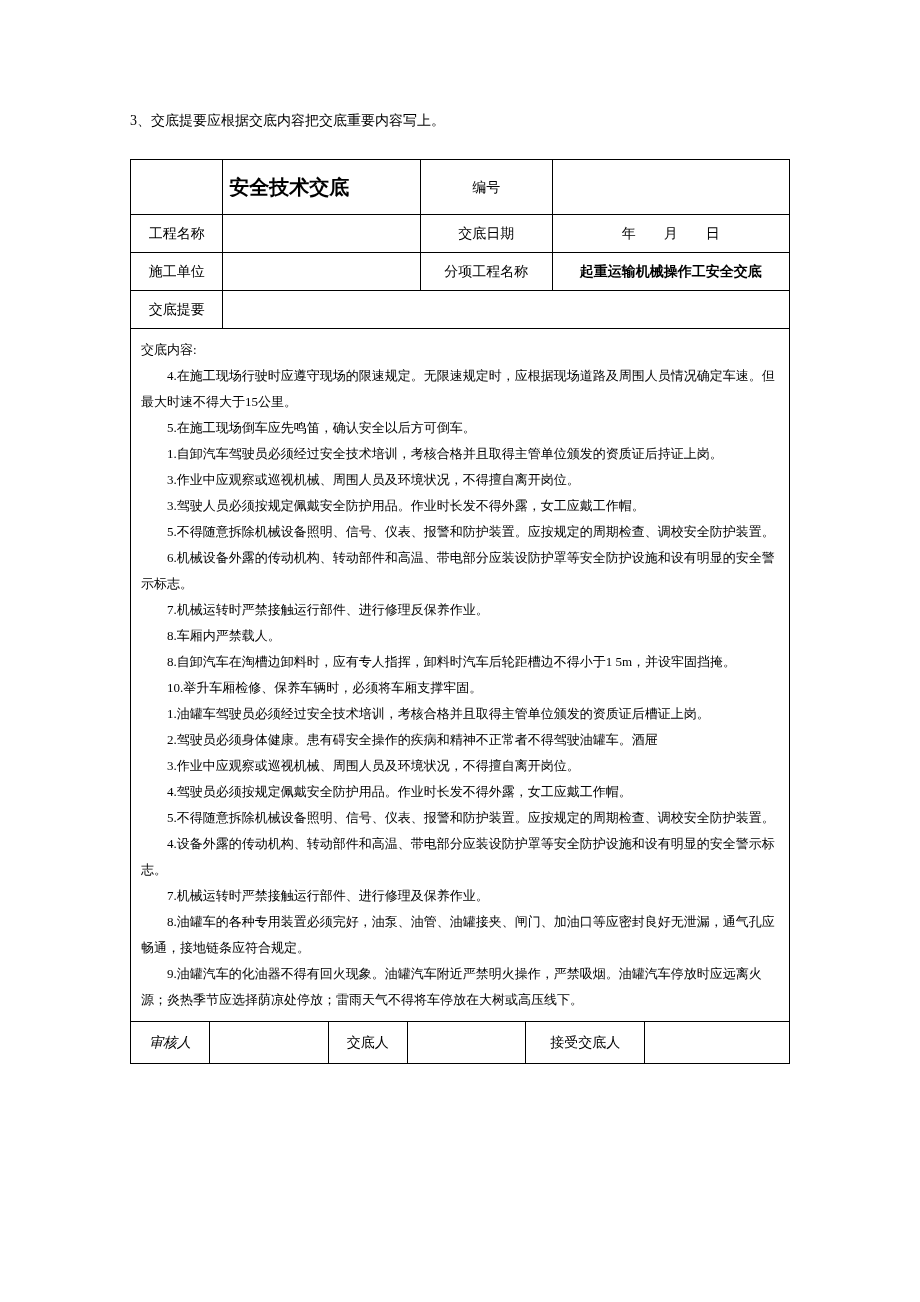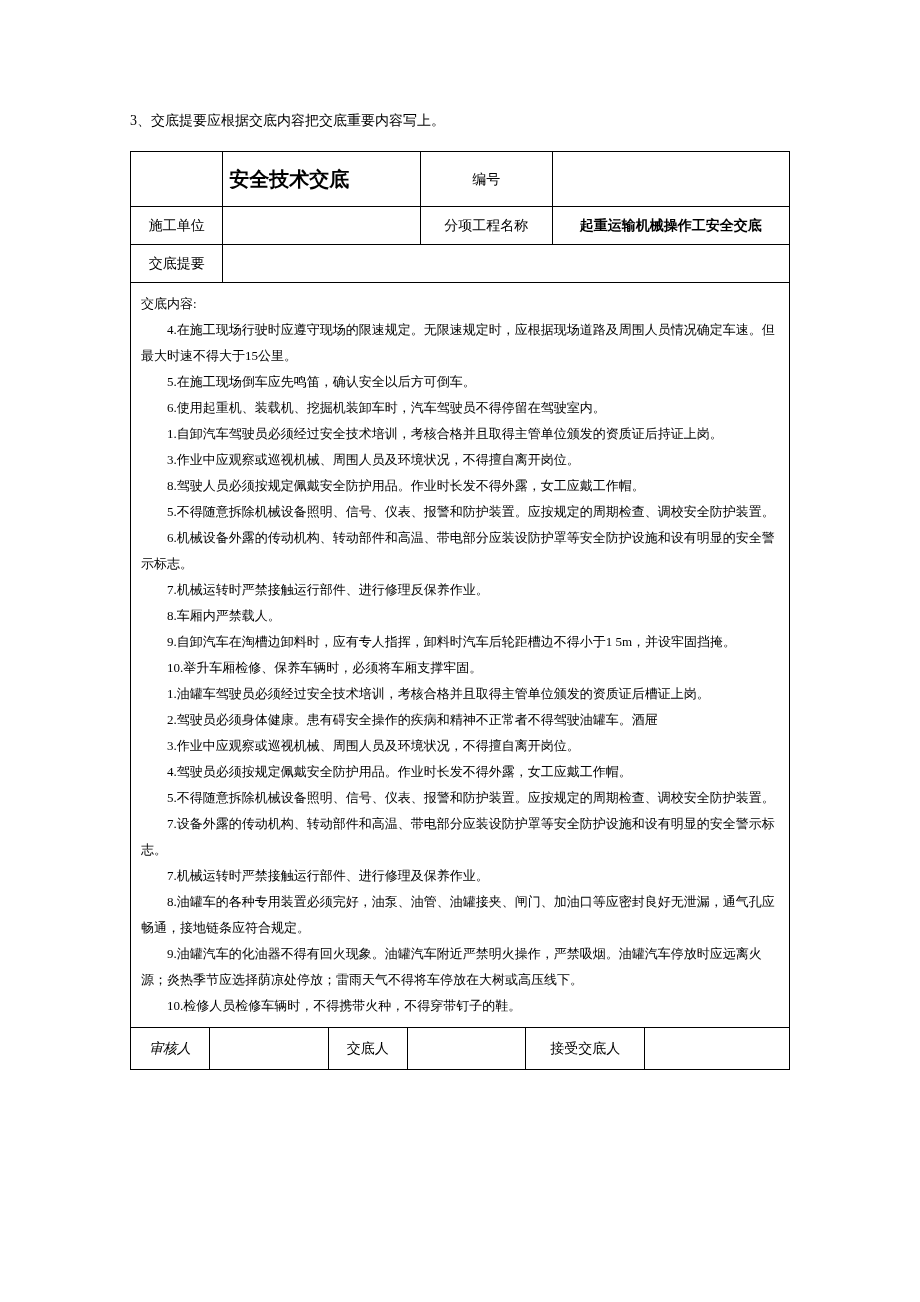--- a/index.html
+++ b/index.html
@@ -10,21 +10,21 @@
     body {
       font-family: "SimSun", "宋体", serif;
       font-size: 14px;
       background: #fff;
       padding: 110px 130px 40px 130px;
       width: 920px;
       color: #000;
       line-height: 1.5;
     }
     .note {
-      margin-bottom: 20px;
+      margin-bottom: 28px;
       font-size: 14px;
     }
     table {
       width: 100%;
       border-collapse: collapse;
       table-layout: fixed;
     }
     td {
       border: 1px solid #000;
       padding: 8px 12px;
@@ -86,57 +86,61 @@
     <col class="col-4">
   </colgroup>
   <tbody>
       <tr>
     <td></td>
     <td class="title-cell">安全技术交底</td>
     <td class="label-cell">编号</td>
     <td></td>
   </tr>
   <tr>
+    <td class="label-cell">工程名称</td>
+    <td></td>
+    <td class="label-cell">交底日期</td>
+    <td class="center">年　　月　　日</td>
+  </tr>
+  <tr>
     <td class="label-cell">施工单位</td>
     <td></td>
     <td class="label-cell">分项工程名称</td>
     <td class="center bold">起重运输机械操作工安全交底</td>
   </tr>
   <tr>
     <td class="label-cell">交底提要</td>
     <td colspan="3"></td>
   </tr>
 </tbody>
   </table>
 
 <div class="content-section">
   <p class="no-indent content-header">交底内容:</p>
   <div id="paragraphs-container">
       <p>4.在施工现场行驶时应遵守现场的限速规定。无限速规定时，应根据现场道路及周围人员情况确定车速。但最大时速不得大于15公里。</p>
       <p>5.在施工现场倒车应先鸣笛，确认安全以后方可倒车。</p>
-      <p>6.使用起重机、装载机、挖掘机装卸车时，汽车驾驶员不得停留在驾驶室内。</p>
       <p>1.自卸汽车驾驶员必须经过安全技术培训，考核合格并且取得主管单位颁发的资质证后持证上岗。</p>
       <p>3.作业中应观察或巡视机械、周围人员及环境状况，不得擅自离开岗位。</p>
-      <p>8.驾驶人员必须按规定佩戴安全防护用品。作业时长发不得外露，女工应戴工作帽。</p>
+      <p>3.驾驶人员必须按规定佩戴安全防护用品。作业时长发不得外露，女工应戴工作帽。</p>
       <p>5.不得随意拆除机械设备照明、信号、仪表、报警和防护装置。应按规定的周期检查、调校安全防护装置。</p>
       <p>6.机械设备外露的传动机构、转动部件和高温、带电部分应装设防护罩等安全防护设施和设有明显的安全警示标志。</p>
       <p>7.机械运转时严禁接触运行部件、进行修理反保养作业。</p>
       <p>8.车厢内严禁载人。</p>
-      <p>9.自卸汽车在淘槽边卸料时，应有专人指挥，卸料时汽车后轮距槽边不得小于1 5m，并设牢固挡掩。</p>
+      <p>8.自卸汽车在淘槽边卸料时，应有专人指挥，卸料时汽车后轮距槽边不得小于1 5m，并设牢固挡掩。</p>
       <p>10.举升车厢检修、保养车辆时，必须将车厢支撑牢固。</p>
       <p>1.油罐车驾驶员必须经过安全技术培训，考核合格并且取得主管单位颁发的资质证后槽证上岗。</p>
       <p>2.驾驶员必须身体健康。患有碍安全操作的疾病和精神不正常者不得驾驶油罐车。酒屉</p>
       <p>3.作业中应观察或巡视机械、周围人员及环境状况，不得擅自离开岗位。</p>
       <p>4.驾驶员必须按规定佩戴安全防护用品。作业时长发不得外露，女工应戴工作帽。</p>
       <p>5.不得随意拆除机械设备照明、信号、仪表、报警和防护装置。应按规定的周期检查、调校安全防护装置。</p>
-      <p>7.设备外露的传动机构、转动部件和高温、带电部分应装设防护罩等安全防护设施和设有明显的安全警示标志。</p>
+      <p>4.设备外露的传动机构、转动部件和高温、带电部分应装设防护罩等安全防护设施和设有明显的安全警示标志。</p>
       <p>7.机械运转时严禁接触运行部件、进行修理及保养作业。</p>
       <p>8.油罐车的各种专用装置必须完好，油泵、油管、油罐接夹、闸门、加油口等应密封良好无泄漏，通气孔应畅通，接地链条应符合规定。</p>
       <p>9.油罐汽车的化油器不得有回火现象。油罐汽车附近严禁明火操作，严禁吸烟。油罐汽车停放时应远离火源；炎热季节应选择荫凉处停放；雷雨天气不得将车停放在大树或高压线下。</p>
-      <p>10.检修人员检修车辆时，不得携带火种，不得穿带钉子的鞋。</p>
     </div>
 </div>
 
 <table class="footer-table">
   <tbody>
       <tr>
     <td style="width:12%; border-top:none;font-style:italic;">审核人</td>
     <td style="width:18%; border-top:none;"></td>
     <td style="width:12%; border-top:none;">交底人</td>
     <td style="width:18%; border-top:none;"></td>

